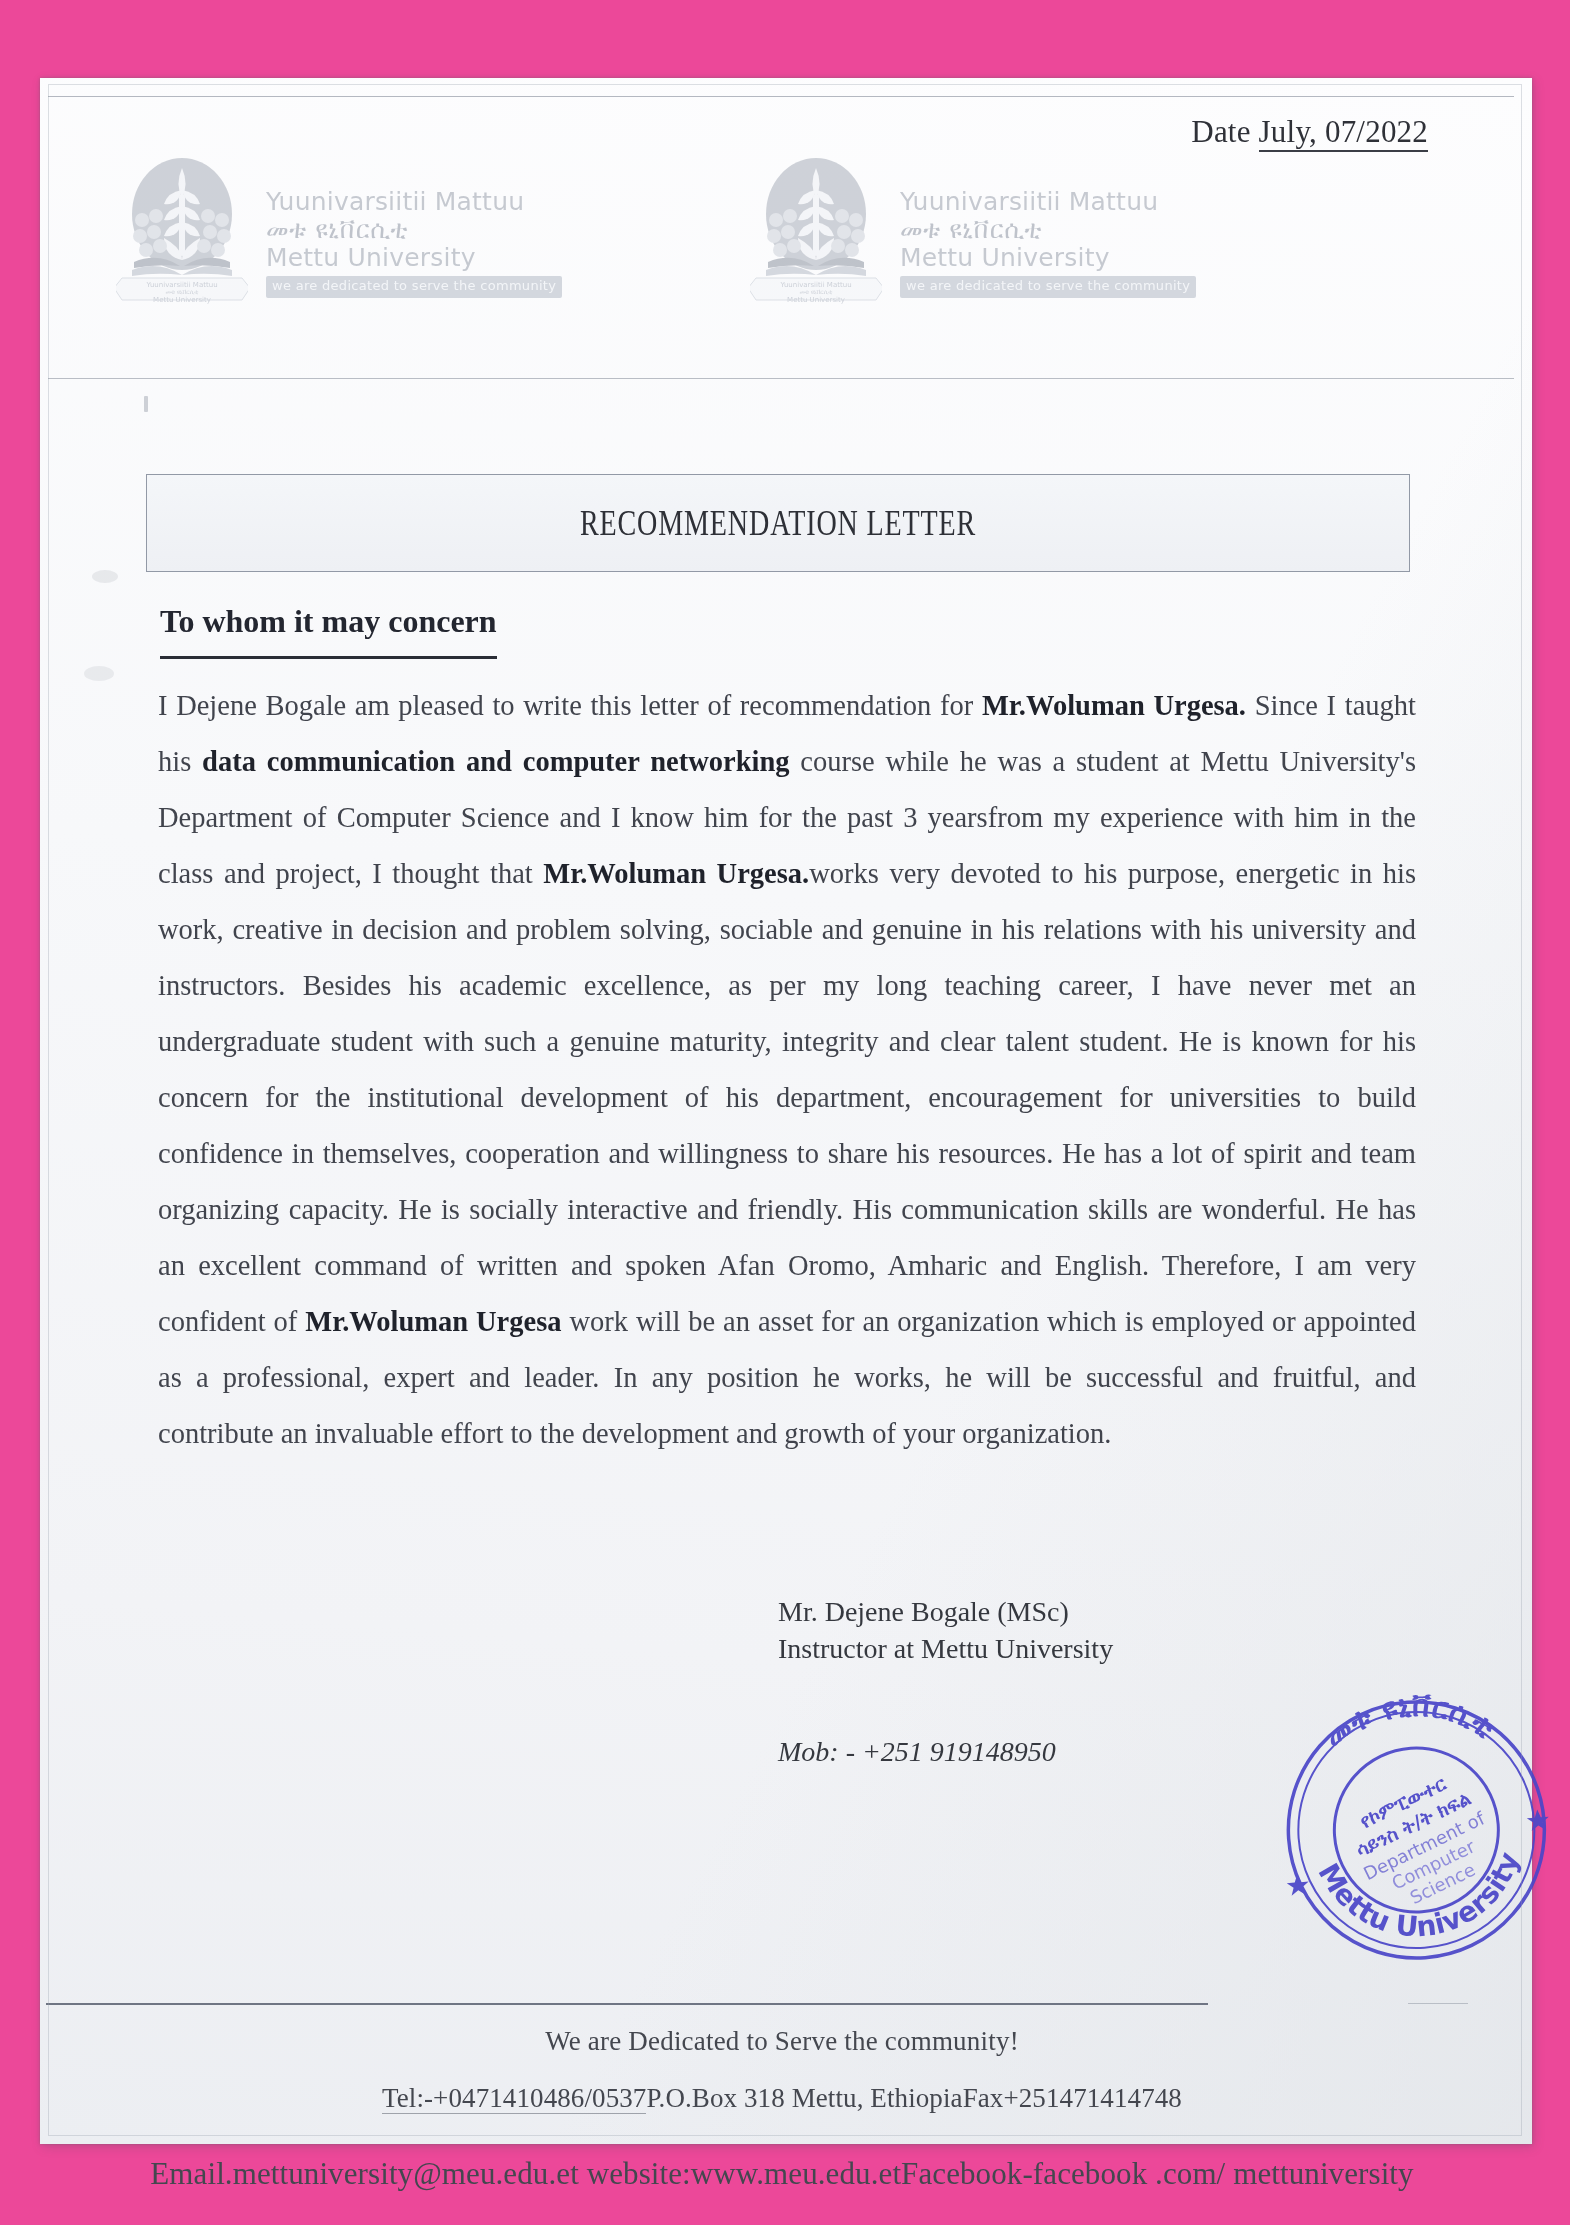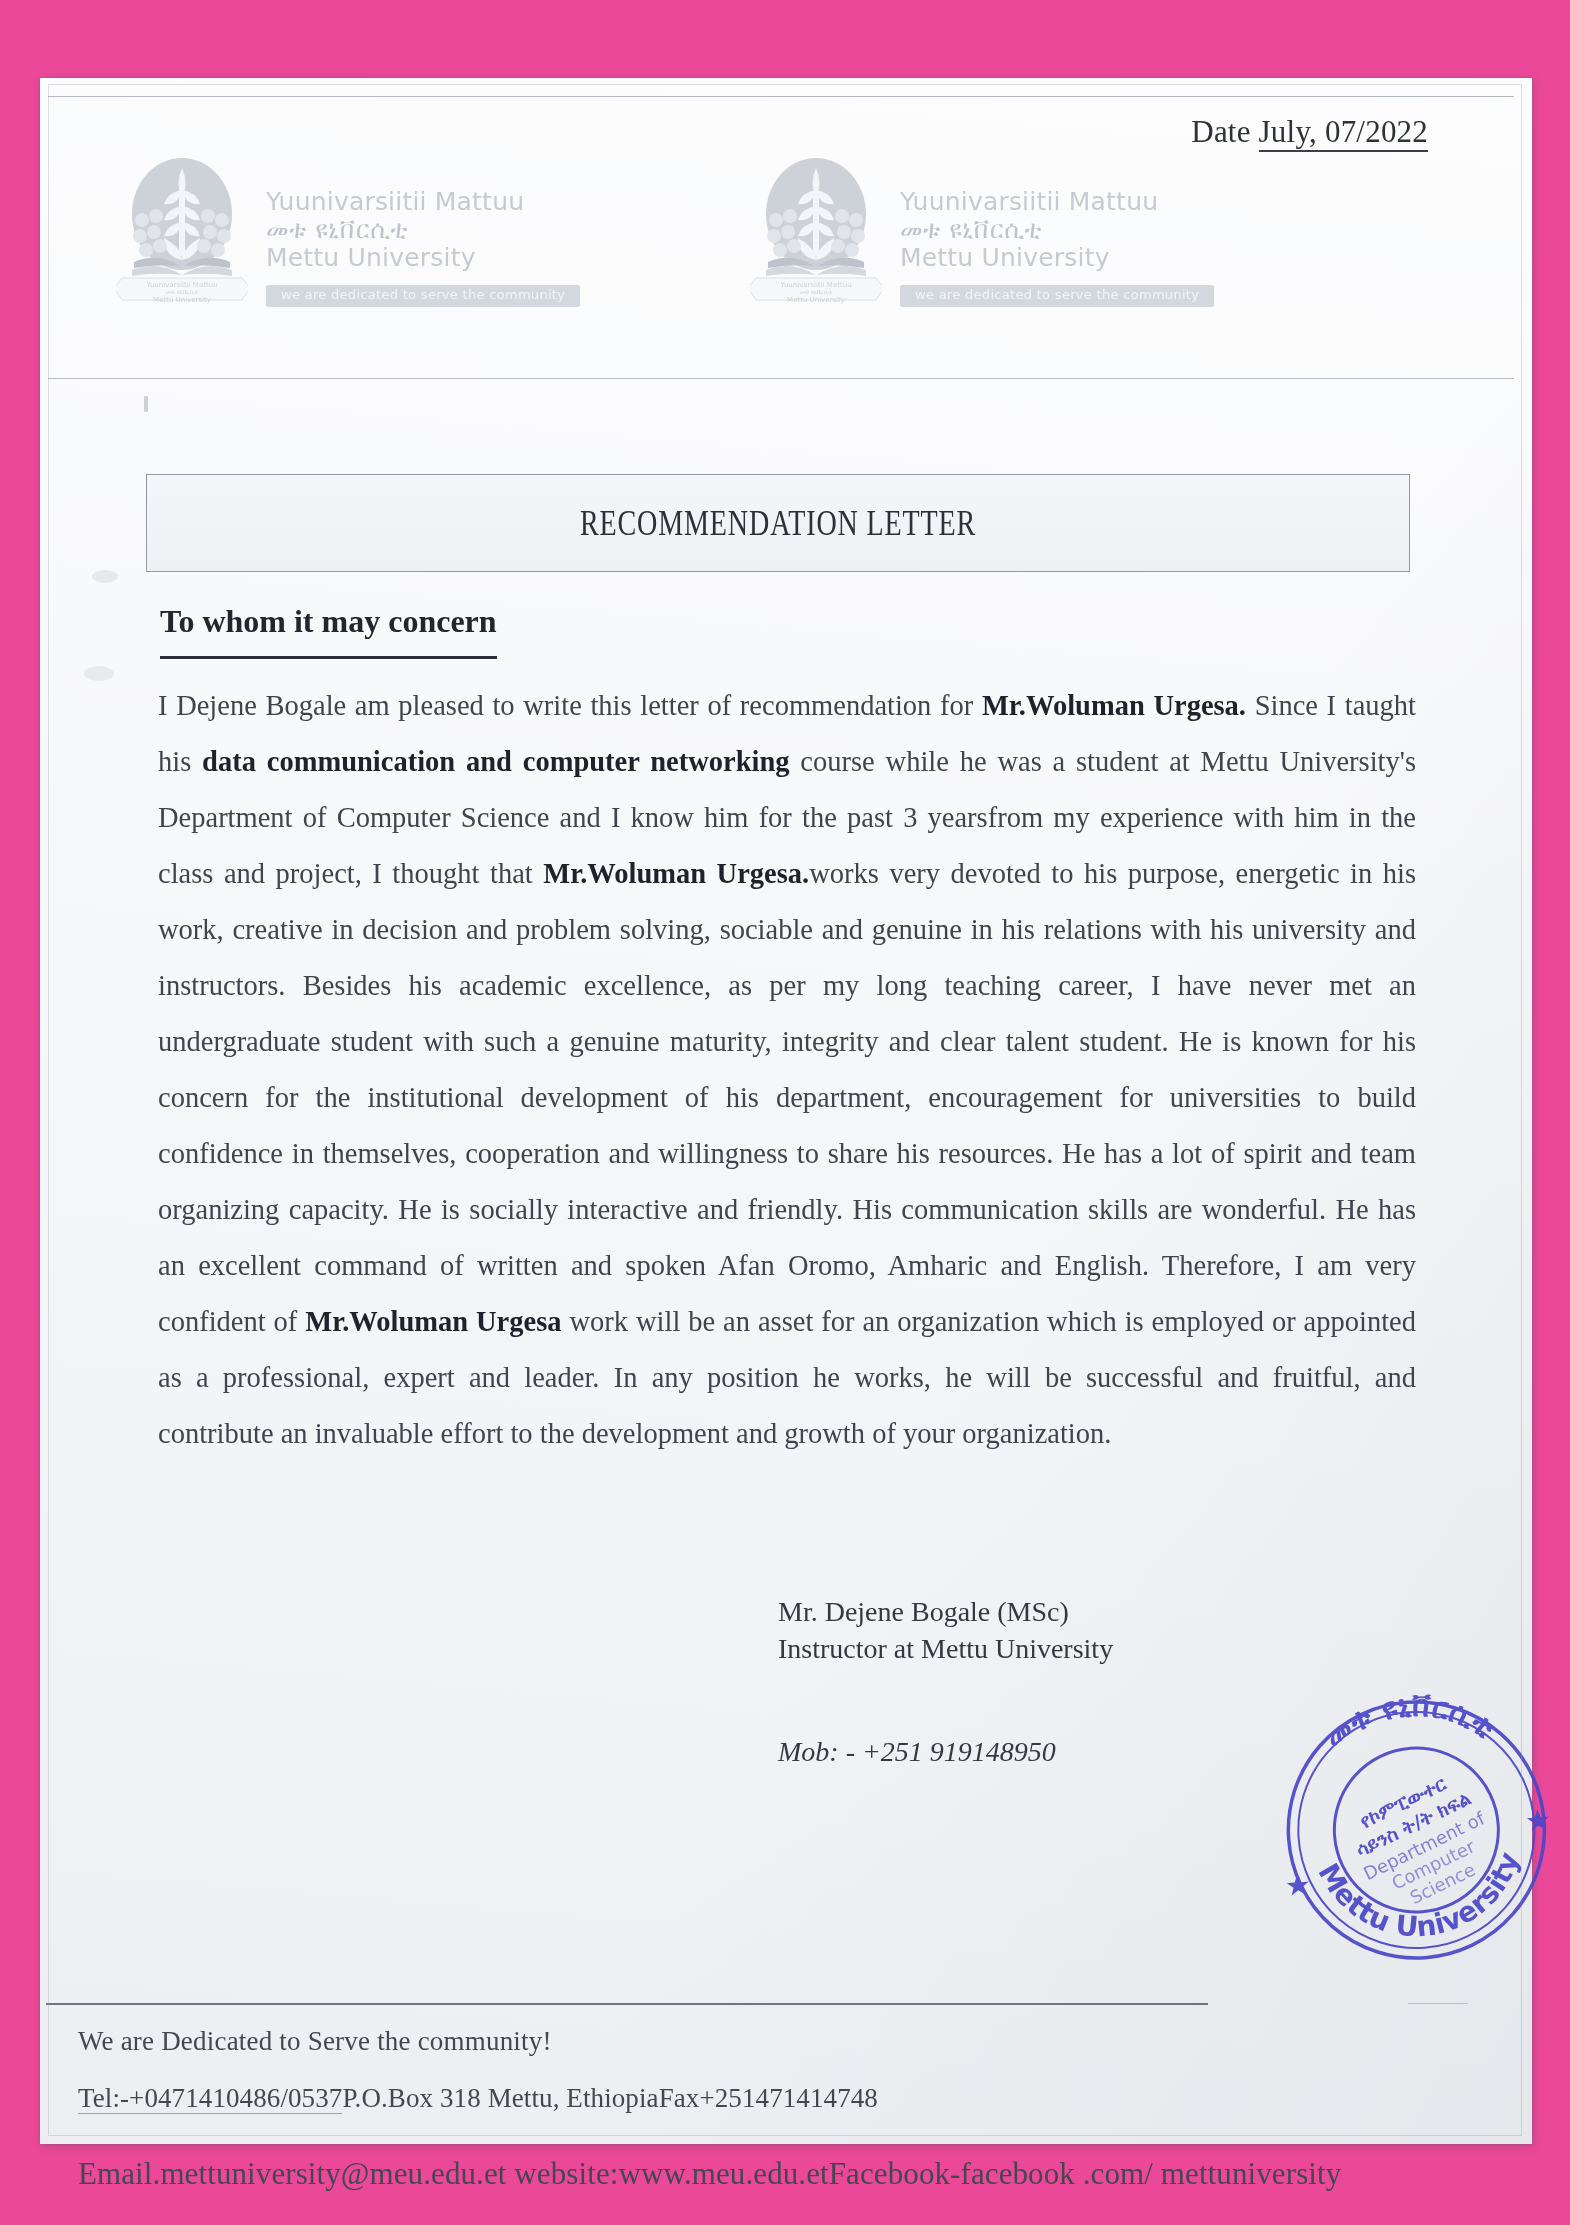--- a/index.html
+++ b/index.html
@@ -102,27 +102,27 @@
     letter-spacing: .2px;
     white-space: nowrap;
   }
   .lh-text .l2 {
     font-size: 25px;
     color: #8f96a4;
     letter-spacing: .6px;
     white-space: nowrap;
   }
   .lh-tagline {
-    margin-top: 13px;
+    margin-top: 4px;
     display: inline-block;
     background: #b3bac6;
     color: #eef1f5;
     font-size: 13px;
     letter-spacing: .3px;
-    padding: 3px 15px 4px;
+    padding: 3px 6px 4px;
     border-radius: 2px;
     white-space: nowrap;
     font-family: "DejaVu Sans", sans-serif;
   }
 
   
   .rule-top {
     position: absolute;
     left: -50px;
     right: -38px;
@@ -227,20 +227,21 @@
     right: 8px;
     width: 60px;
     top: 1925px;
     border-top: 1px solid rgba(140,148,160,.5);
   }
   .footer {
     position: absolute;
     left: -20px;
     right: -10px;
     top: 1948px;
+    text-align: center;
     color: #44474f;
   }
   .footer .f1 { font-size: 27px; letter-spacing: .2px; }
   .footer .f2 { font-size: 27px; margin-top: 26px; letter-spacing: .1px; }
   .footer .f2 .u { border-bottom: 1px solid rgba(95,100,112,.55); }
   .footer .f3 { font-size: 31px; margin-top: 42px; letter-spacing: .1px; }
 
   
   .speck {
     position: absolute;

